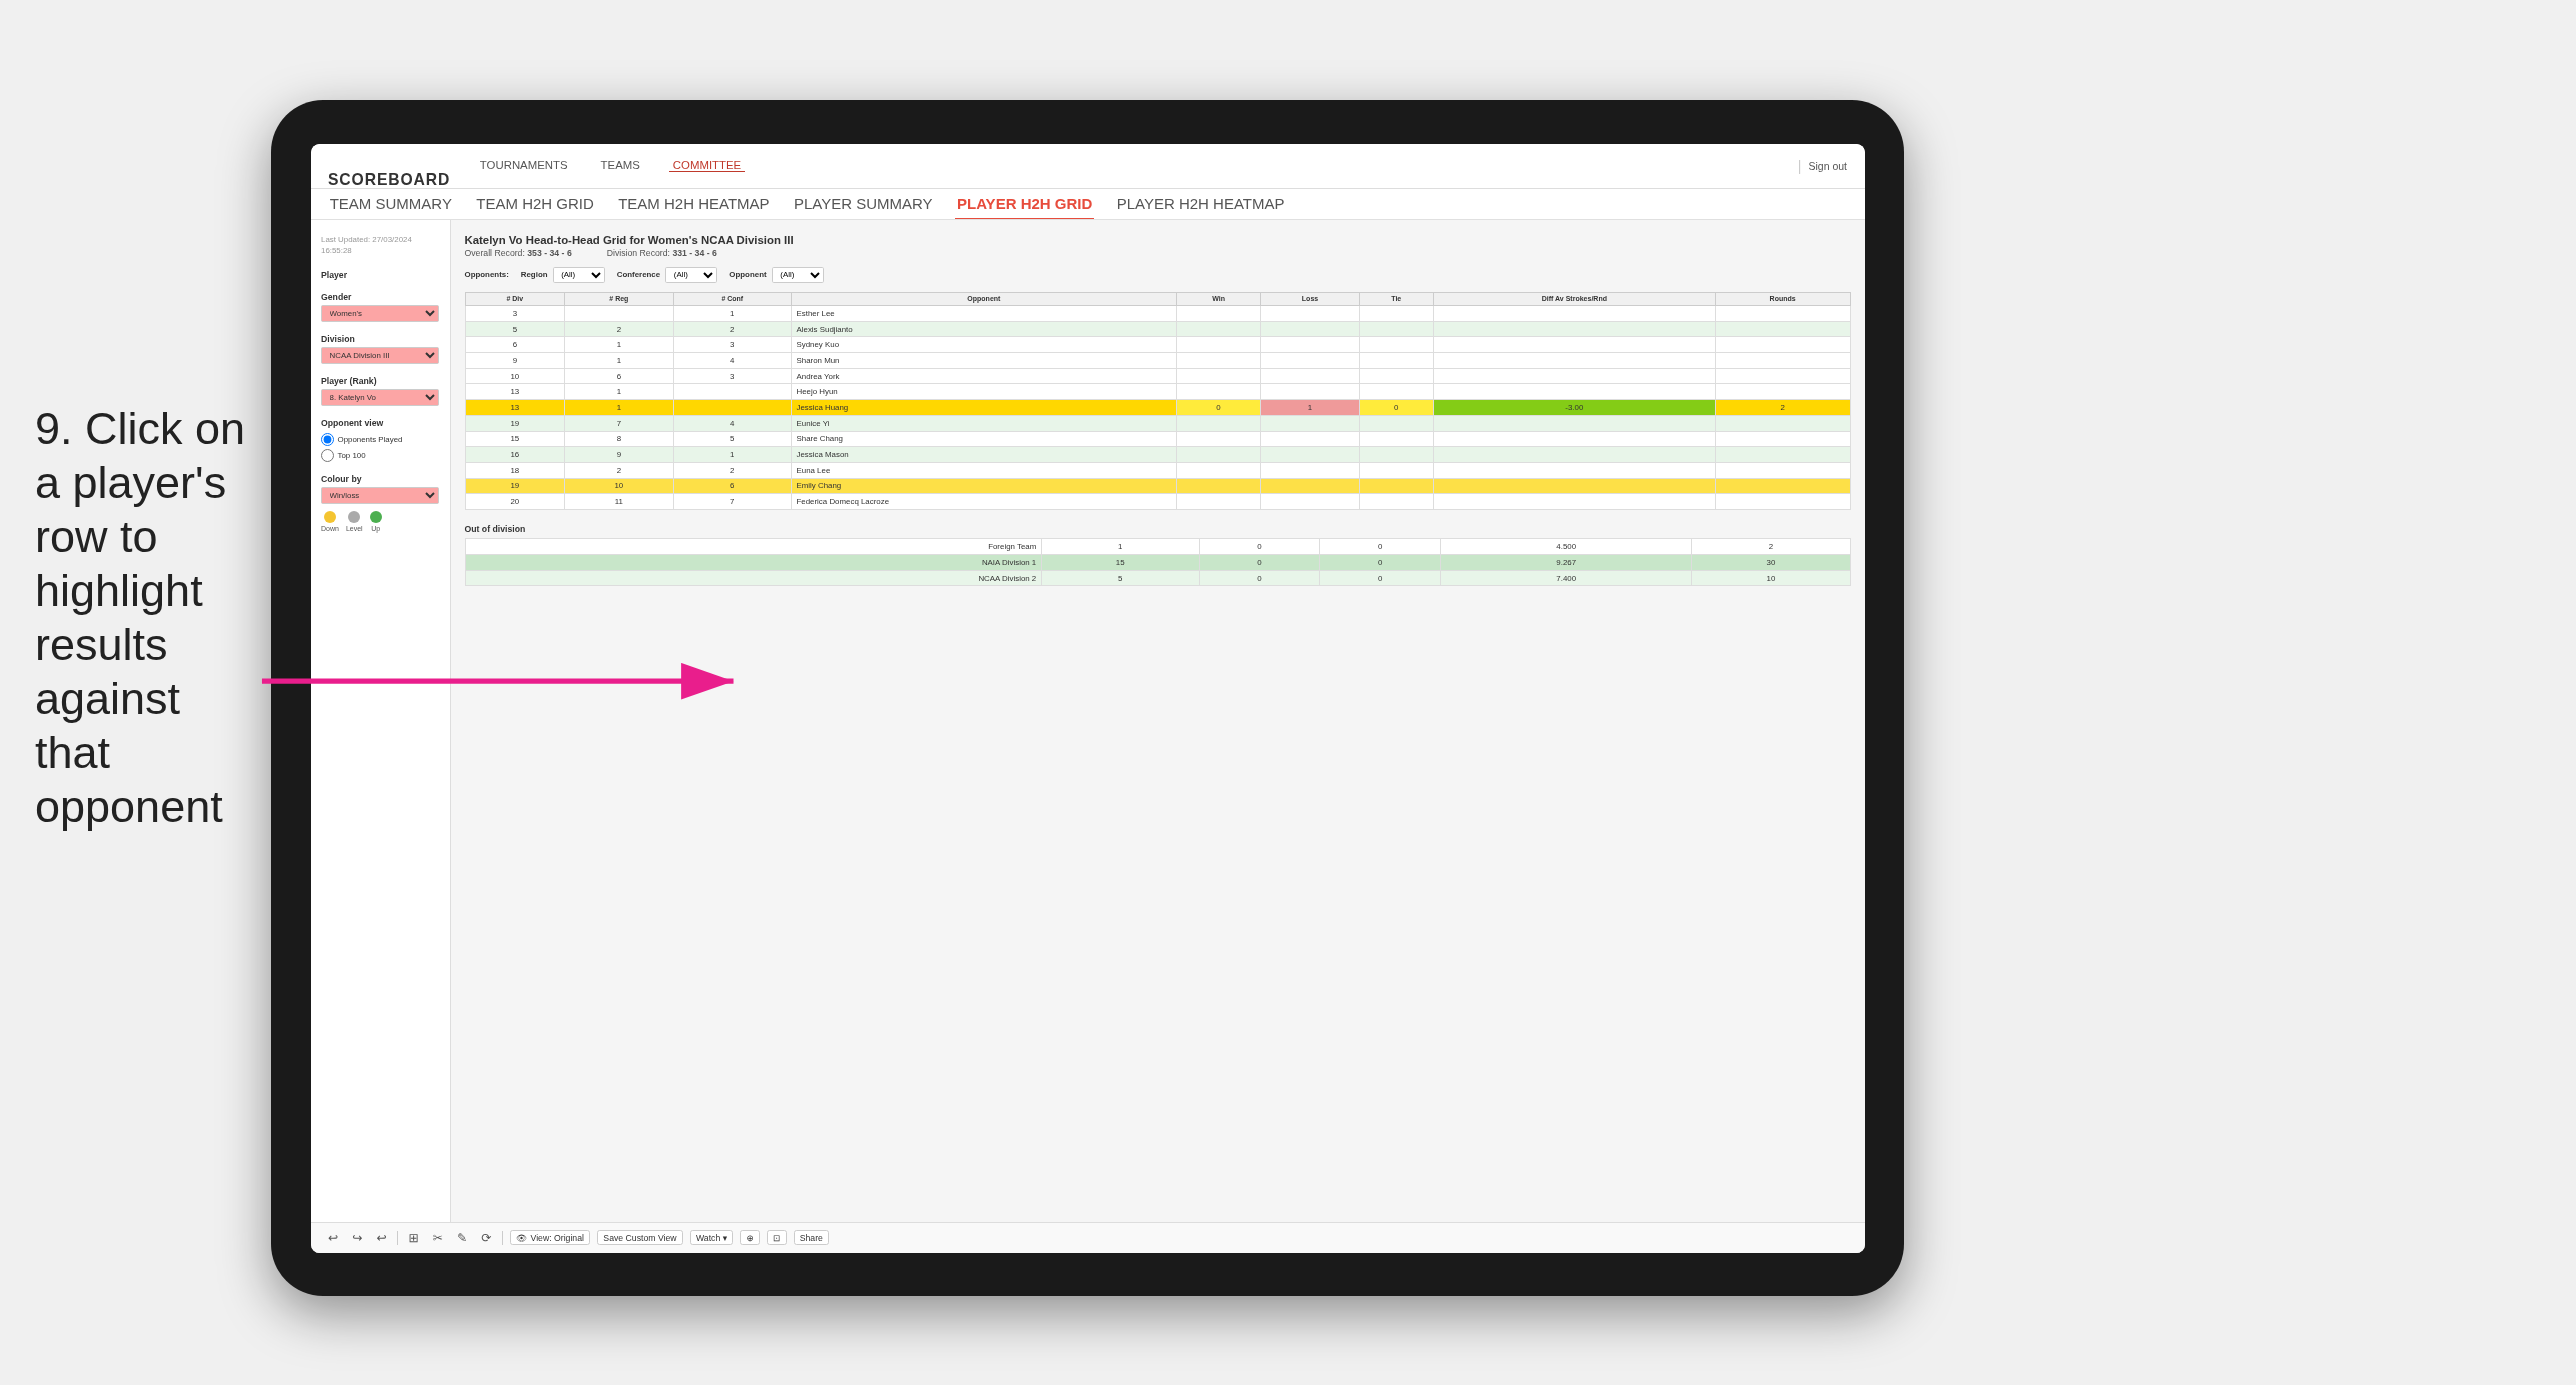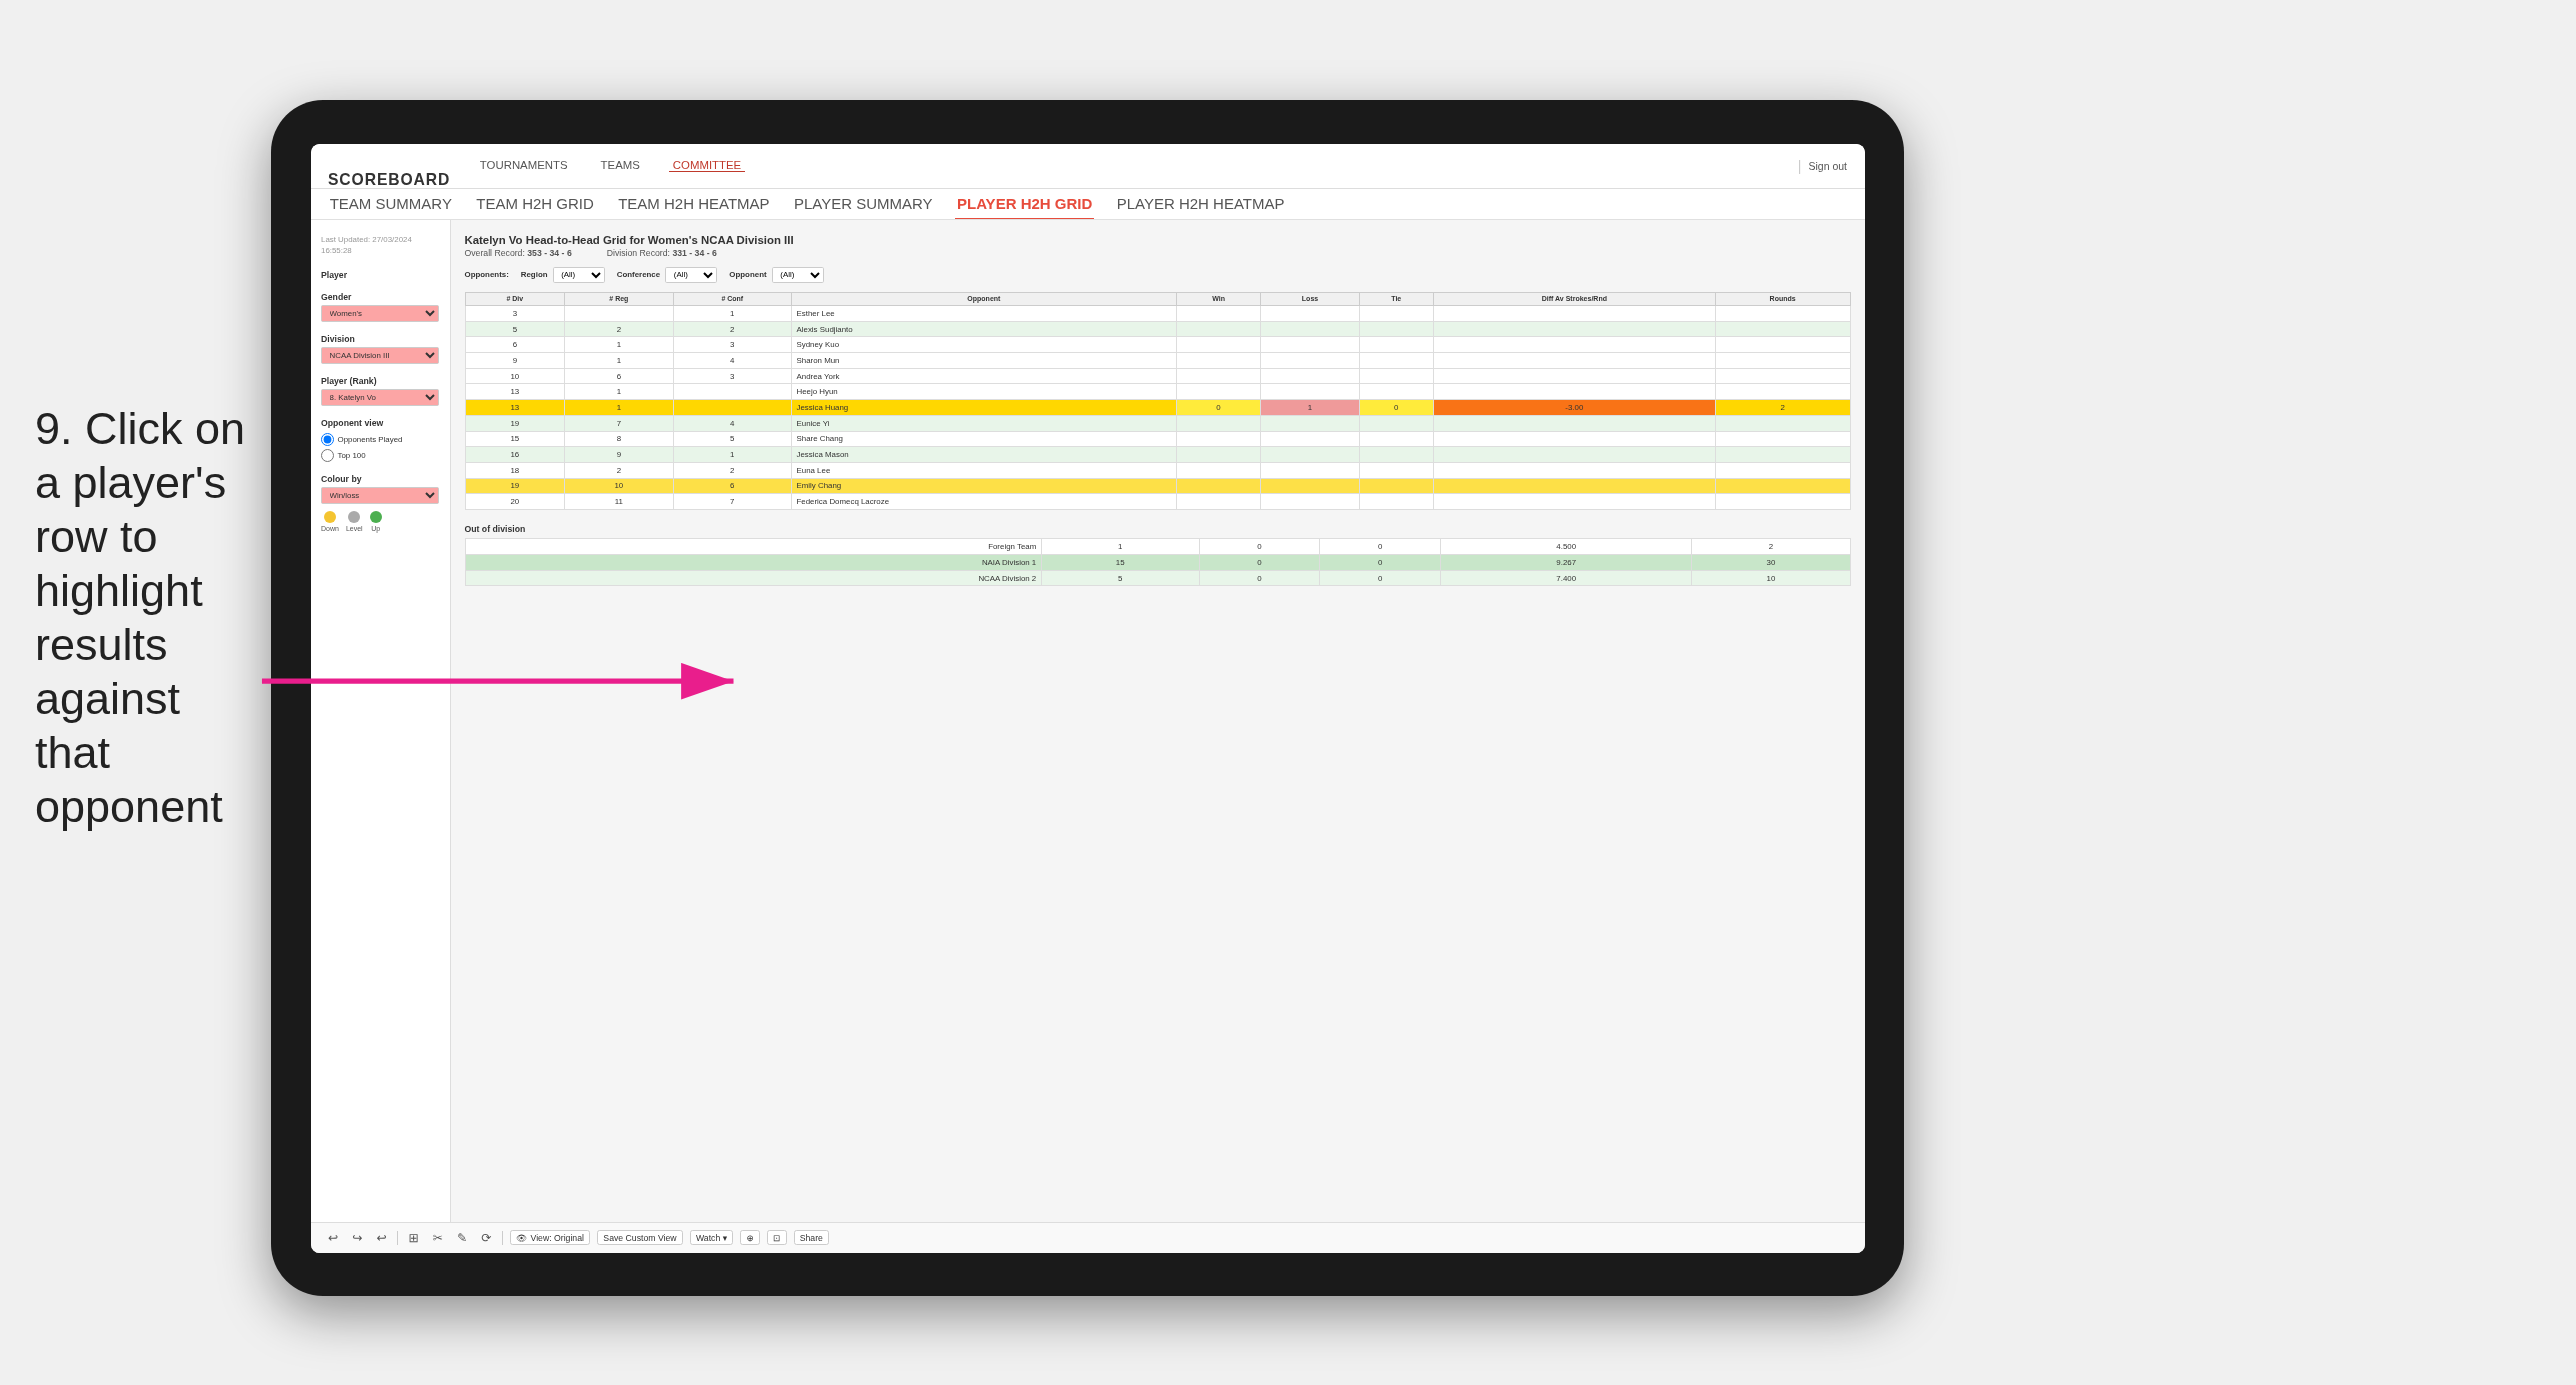--- a/index.html
+++ b/index.html
@@ -565,21 +565,21 @@
                 <td></td>
               </tr>
               <tr style="background: rgb(255, 215, 0);">
                 <td>13</td>
                 <td>1</td>
                 <td></td>
                 <td style="text-align: left;">Jessica Huang</td>
                 <td style="background: rgb(255, 235, 59);">0</td>
                 <td style="background: rgb(239, 154, 154);">1</td>
                 <td style="background: rgb(255, 235, 59);">0</td>
-                <td style="background: #f97316;">-3.00</td>
+                <td style="background: #84cc16;">-3.00</td>
                 <td>2</td>
               </tr>
               <tr style="background: rgb(232, 245, 233);">
                 <td>19</td>
                 <td>7</td>
                 <td>4</td>
                 <td style="text-align: left;">Eunice Yi</td>
                 <td></td>
                 <td></td>
                 <td></td>

